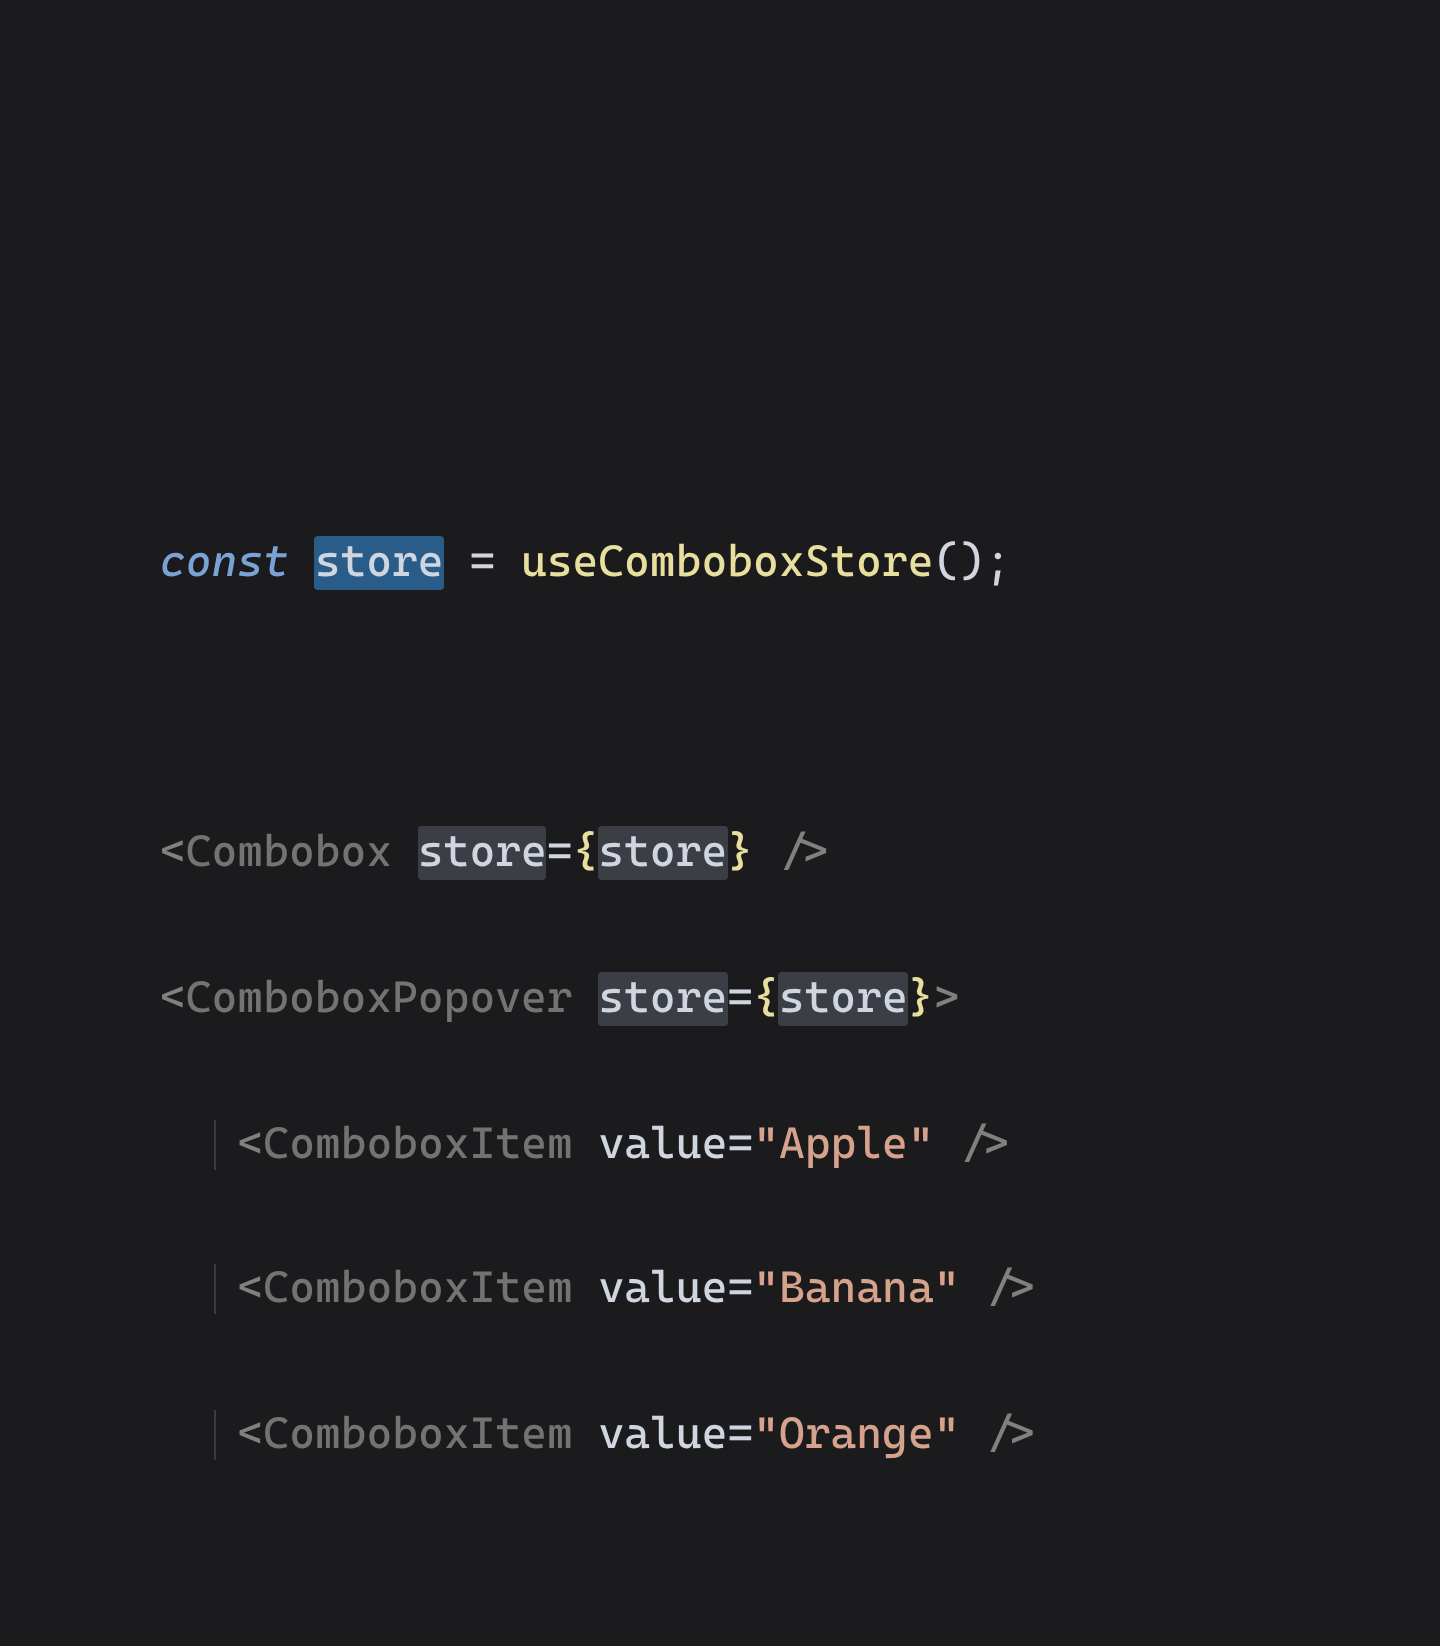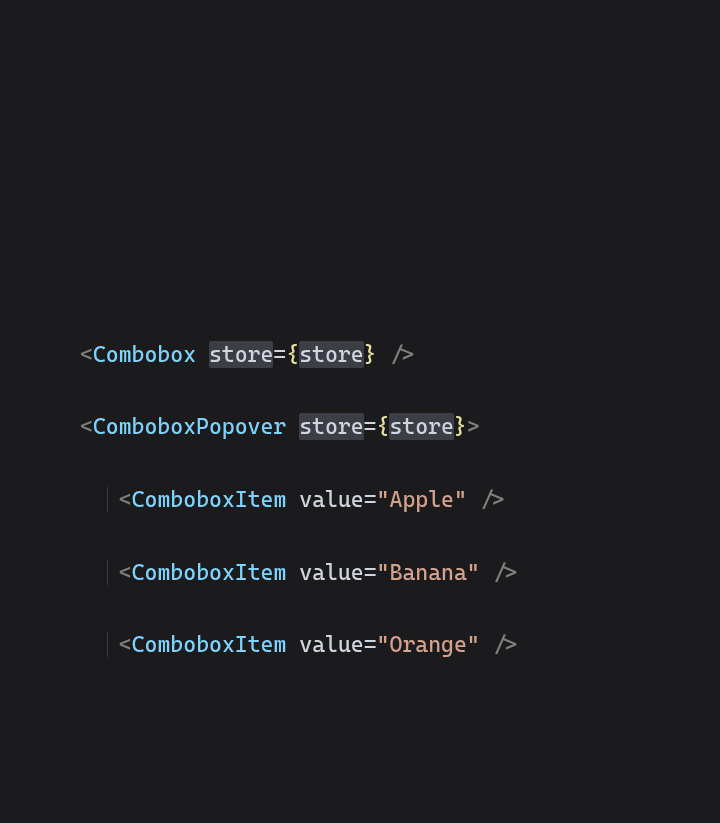--- a/index.html
+++ b/index.html
@@ -16,35 +16,36 @@
       padding: 228px 0 0 80px;
       white-space: pre;
     }
     .tok-keyword { color: #7aa2d4; font-style: italic; }
     .tok-var { color: #d0d6e0; }
     .tok-op { color: #d0d6e0; }
     .tok-fn { color: #e8df9e; }
     .tok-punc { color: #808080; }
     .tok-punc-bright { color: #d0d6e0; }
     .tok-punc-yellow { color: #e8df9e; }
-    .tok-tag { color: #7dd3fc; }
+    .tok-tag { color: #737373; }
     .tok-attr { color: #d0d6e0; }
     .tok-str { color: #d6a28c; }
     .hl-strong { background: #2a5c8a; border-radius: 2px; padding: 1px 0; }
     .hl-weak { background: rgba(120,130,145,0.35); border-radius: 2px; padding: 1px 0; }
     .indent-guide {
       border-left: 1px solid #3a3a3d;
       margin-left: 1px;
       padding-left: 11px;
     }
     .line { display: block; }
   </style>
 </head>
 <body>
 
 <div class="code-block">
+<span class="line"><span class="tok-keyword">const</span> <span class="tok-var hl-strong">store</span><span class="tok-op"> = </span><span class="tok-fn">useComboboxStore</span><span class="tok-punc-bright">();</span></span>
 <span class="line"> </span>
 <span class="line"><span class="tok-punc">&lt;</span><span class="tok-tag">Combobox</span> <span class="tok-attr hl-weak">store</span><span class="tok-op">=</span><span class="tok-punc-yellow">{</span><span class="tok-var hl-weak">store</span><span class="tok-punc-yellow">}</span><span class="tok-punc"> /&gt;</span></span>
 <span class="line"><span class="tok-punc">&lt;</span><span class="tok-tag">ComboboxPopover</span> <span class="tok-attr hl-weak">store</span><span class="tok-op">=</span><span class="tok-punc-yellow">{</span><span class="tok-var hl-weak">store</span><span class="tok-punc-yellow">}</span><span class="tok-punc">&gt;</span></span>
 <span class="line">  <span class="indent-guide"><span class="tok-punc">&lt;</span><span class="tok-tag">ComboboxItem</span> <span class="tok-attr">value</span><span class="tok-op">=</span><span class="tok-str">"Apple"</span><span class="tok-punc"> /&gt;</span></span></span>
 <span class="line">  <span class="indent-guide"><span class="tok-punc">&lt;</span><span class="tok-tag">ComboboxItem</span> <span class="tok-attr">value</span><span class="tok-op">=</span><span class="tok-str">"Banana"</span><span class="tok-punc"> /&gt;</span></span></span>
 <span class="line">  <span class="indent-guide"><span class="tok-punc">&lt;</span><span class="tok-tag">ComboboxItem</span> <span class="tok-attr">value</span><span class="tok-op">=</span><span class="tok-str">"Orange"</span><span class="tok-punc"> /&gt;</span></span></span>
 </div>
 
 </body></html>

